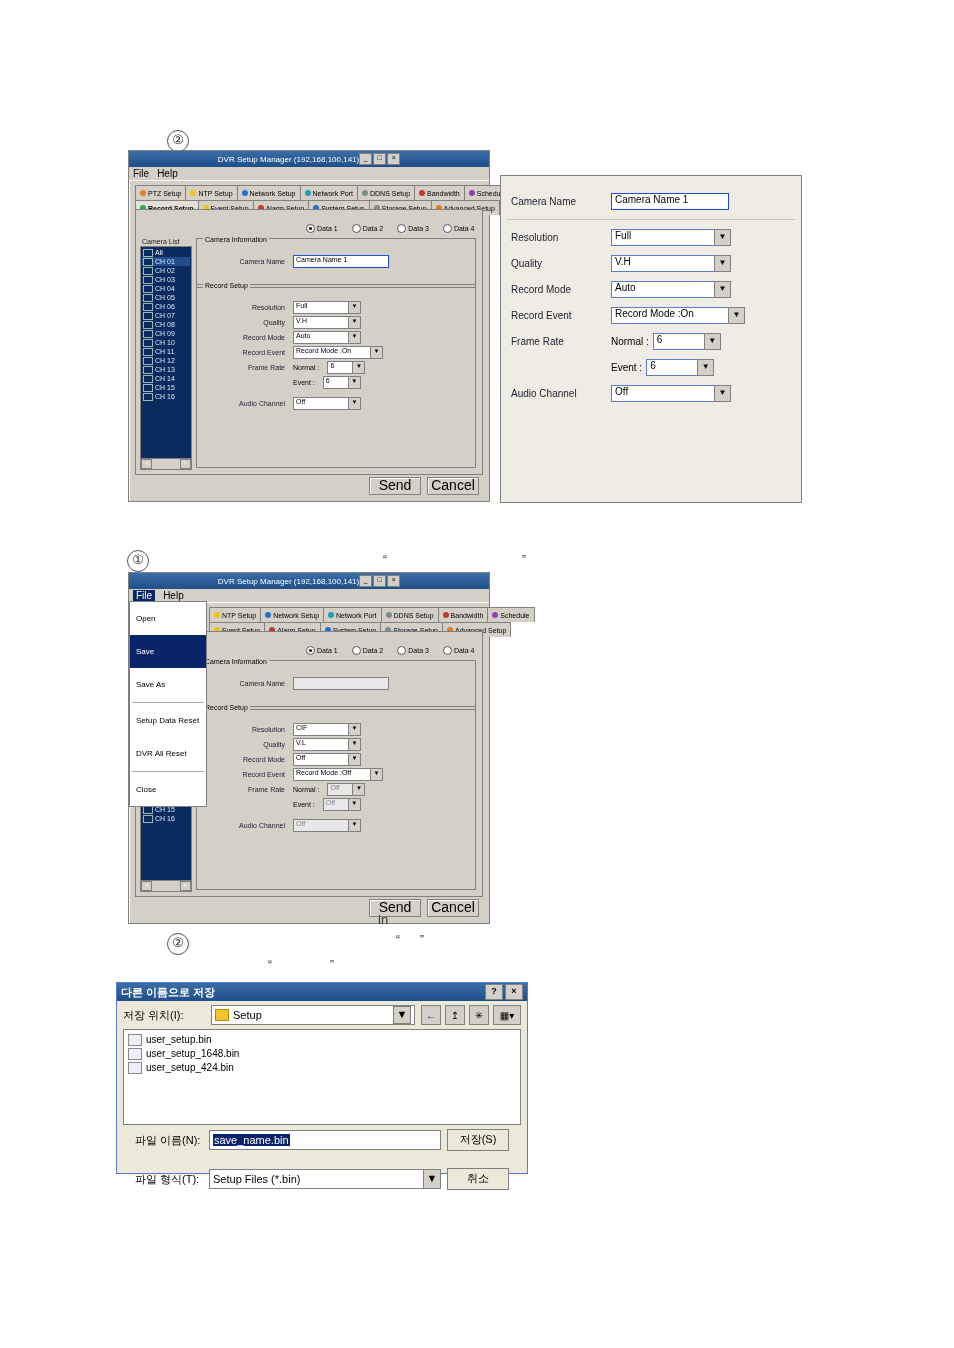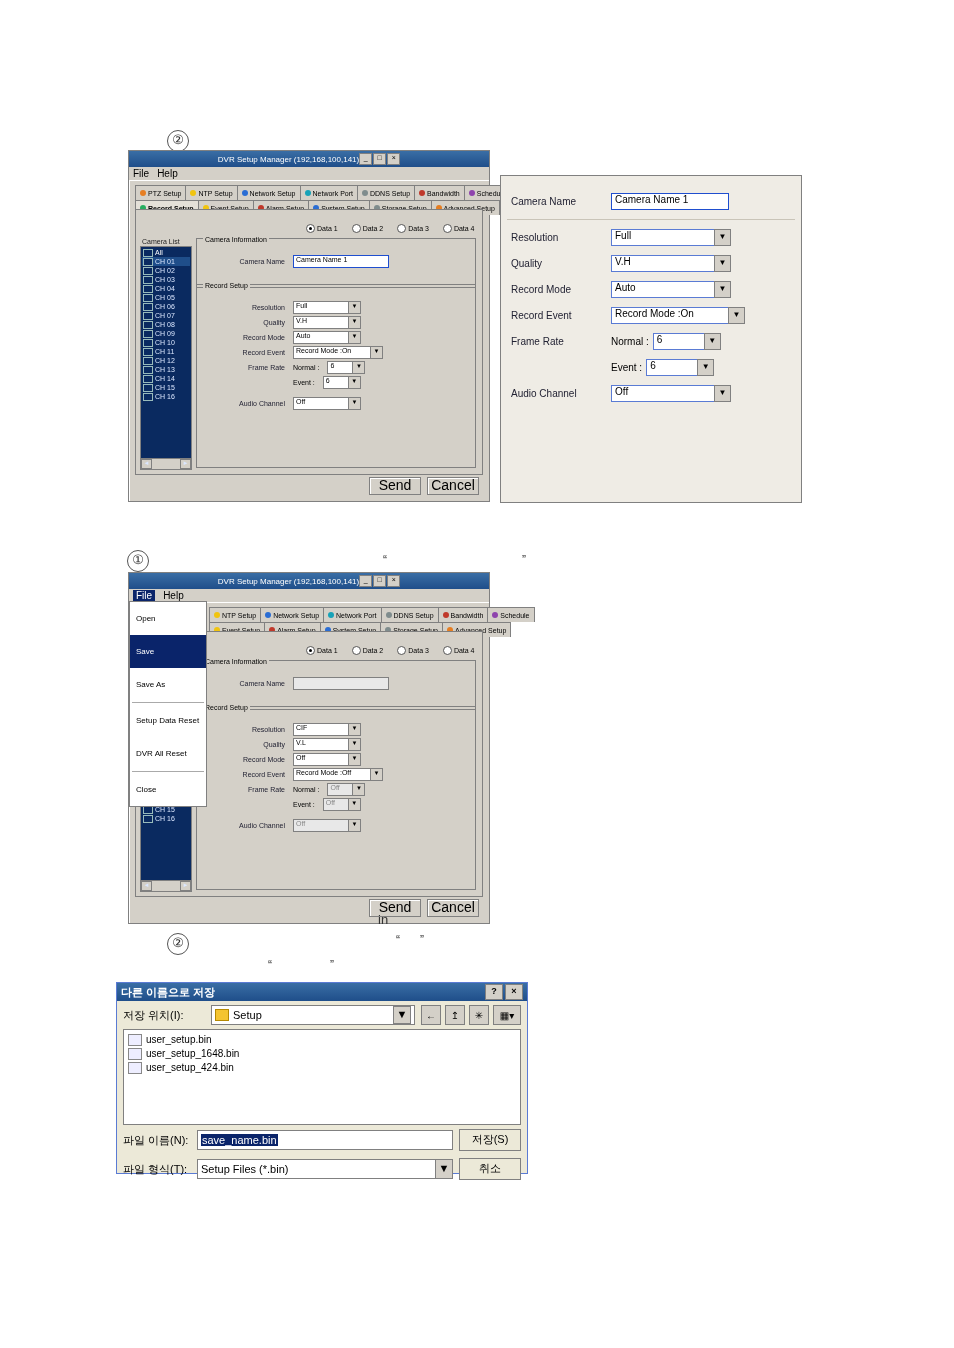--- a/index.html
+++ b/index.html
@@ -211,21 +211,21 @@
   .saveas .loc .folder{width:12px;height:10px;background:#f4c430;border:1px solid #b58900;}
   .saveas .loc .dd{width:16px;height:16px;border:1px solid #808080;background:#d4d0c8;text-align:center;line-height:14px;margin-left:auto;}
   .saveas .icons{display:flex;gap:4px;}
   .saveas .icons div{width:18px;height:18px;border:1px solid #808080;background:#d4d0c8;display:flex;align-items:center;justify-content:center;font-size:10px;}
   .saveas .filelist{
     margin:0 6px; height:88px; background:#fff; border:1px solid #808080;
     padding:3px 4px;
   }
   .saveas .filelist .frow{display:flex;align-items:center;gap:4px;font-size:10px;line-height:14px;}
   .saveas .filelist .fico{width:12px;height:10px;border:1px solid #888;background:#eef;}
-  .saveas .bottom{padding:4px 6px;display:grid;grid-template-columns:68px 1fr 62px;gap:7px 6px;align-items:center;}
+  .saveas .bottom{padding:4px 18px;display:grid;grid-template-columns:68px 1fr 62px;gap:17px 6px;align-items:center;}
   .saveas .txt{border:1px solid #808080;background:#fff;height:18px;padding:0 3px;display:flex;align-items:center;}
   .saveas .txt.sel span{background:#0a246a;color:#fff;padding:0 1px;}
   .saveas .selwrap{display:flex;}
   .saveas .selwrap .dd{width:16px;height:18px;border:1px solid #808080;border-left:none;background:#d4d0c8;text-align:center;line-height:16px;}
   .saveas .b{border:1px solid #808080;background:#ece9d8;height:20px;text-align:center;line-height:18px;}
 
   .quote{font-size:12px;color:#333;}
   .inword{font-size:13px;color:#333;}
 </style>
 </head>

